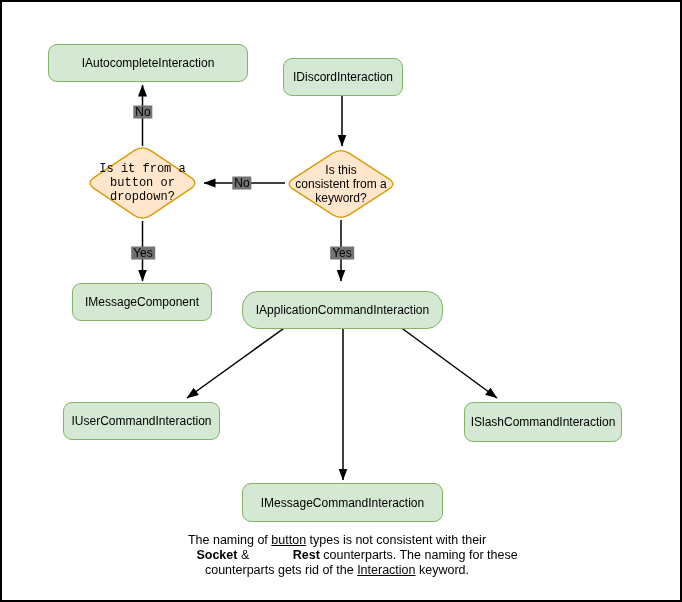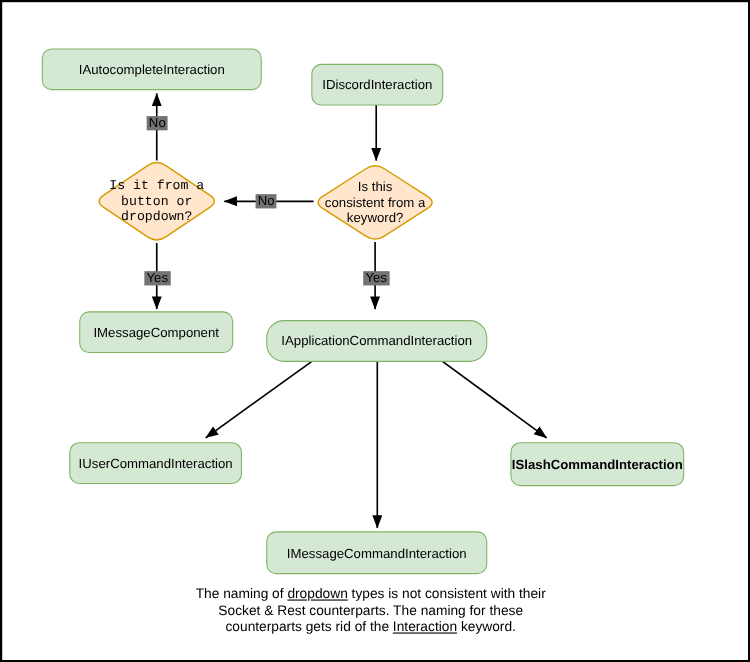--- a/index.html
+++ b/index.html
@@ -50,21 +50,21 @@
   .note {
     position: absolute;
     left: 100px;
     top: 531px;
     width: 470px;
     text-align: center;
     font-size: 12.5px;
     line-height: 15px;
   }
   .note .u { text-decoration: underline; }
-  .note .b { font-weight: normal; }
+  .note .b { font-weight: bold; margin-left: 40px; }
 </style>
 </head>
 <body>
 
 <div class="canvas">
 
   <svg class="wires" viewBox="0 0 682 602" xmlns="http://www.w3.org/2000/svg">
     <defs>
       <marker id="arrow" markerUnits="userSpaceOnUse" markerWidth="13" markerHeight="10" refX="11.5" refY="4.5" orient="auto">
         <path d="M0,0 L12,4.5 L0,9 Z" fill="#000000"></path>
@@ -77,41 +77,41 @@
     <line x1="140.5" y1="219" x2="140.5" y2="279" stroke="#000000" stroke-width="1.5" marker-end="url(#arrow)"></line>
     <line x1="339" y1="218" x2="339" y2="279" stroke="#000000" stroke-width="1.5" marker-end="url(#arrow)"></line>
     <line x1="292" y1="319" x2="185" y2="396" stroke="#000000" stroke-width="1.5" marker-end="url(#arrow)"></line>
     <line x1="341" y1="319" x2="341" y2="478" stroke="#000000" stroke-width="1.5" marker-end="url(#arrow)"></line>
     <line x1="390" y1="319" x2="495" y2="396" stroke="#000000" stroke-width="1.5" marker-end="url(#arrow)"></line>
 
     <path d="M132.2 148.6 Q140.5 143 148.8 148.6 L188.7 175.4 Q197 181 188.7 186.6 L148.8 213.4 Q140.5 219 132.2 213.4 L92.3 186.6 Q84 181 92.3 175.4 Z" fill="#ffe6cc" stroke="#d79b00" stroke-width="1.3"></path>
     <path d="M330.6 151.4 Q339 146 347.4 151.4 L386.6 176.6 Q395 182 386.6 187.4 L347.4 212.6 Q339 218 330.6 212.6 L291.4 187.4 Q283 182 291.4 176.6 Z" fill="#ffe6cc" stroke="#d79b00" stroke-width="1.3"></path>
   </svg>
 
-  <div class="node" style="left:36px; top:42px; width:200px; height:38px;">
+  <div class="node" style="left:46px; top:42px; width:200px; height:38px;">
     <span>IAutocompleteInteraction</span>
   </div>
 
   <div class="node" style="left:281px; top:56px; width:120px; height:38px;">
     <span>IDiscordInteraction</span>
   </div>
 
   <div class="node" style="left:70px; top:281px; width:140px; height:38px;">
     <span>IMessageComponent</span>
   </div>
 
   <div class="node" style="left:240px; top:289px; width:201px; height:38px;border-radius:16px;">
     <span>IApplicationCommandInteraction</span>
   </div>
 
   <div class="node" style="left:61px; top:400px; width:157px; height:38px;">
     <span>IUserCommandInteraction</span>
   </div>
 
-  <div class="node" style="left:462px; top:400px; width:158px; height:40px;font-weight:bold;">
+  <div class="node" style="left:462px; top:400px; width:158px; height:40px;">
     <span>ISlashCommandInteraction</span>
   </div>
 
   <div class="node" style="left:240px; top:481px; width:201px; height:39px;">
     <span>IMessageCommandInteraction</span>
   </div>
 
   <div class="decision-label" style="left:80px; top:160px; width:121px;font-family:Liberation Mono, monospace;">
     <span>Is it from a</span>
     <span>button or</span>
@@ -123,18 +123,18 @@
     <span>consistent from a</span>
     <span>keyword?</span>
   </div>
 
   <div class="edge-label" style="left:141px; top:110px;">No</div>
   <div class="edge-label" style="left:240px; top:181px;">No</div>
   <div class="edge-label" style="left:141px; top:251px;">Yes</div>
   <div class="edge-label" style="left:340px; top:251px;">Yes</div>
 
   <div class="note">
-    <div><span>The naming of </span><span class="u">dropdown</span><span> types is not consistent with their</span></div>
+    <div><span>The naming of </span><span class="u">button</span><span> types is not consistent with their</span></div>
     <div><span class="b">Socket</span><span> &amp; </span><span class="b">Rest</span><span> counterparts. The naming for these</span></div>
     <div><span>counterparts gets rid of the </span><span class="u">Interaction</span><span> keyword.</span></div>
   </div>
 
 </div>
 
 </body></html>

